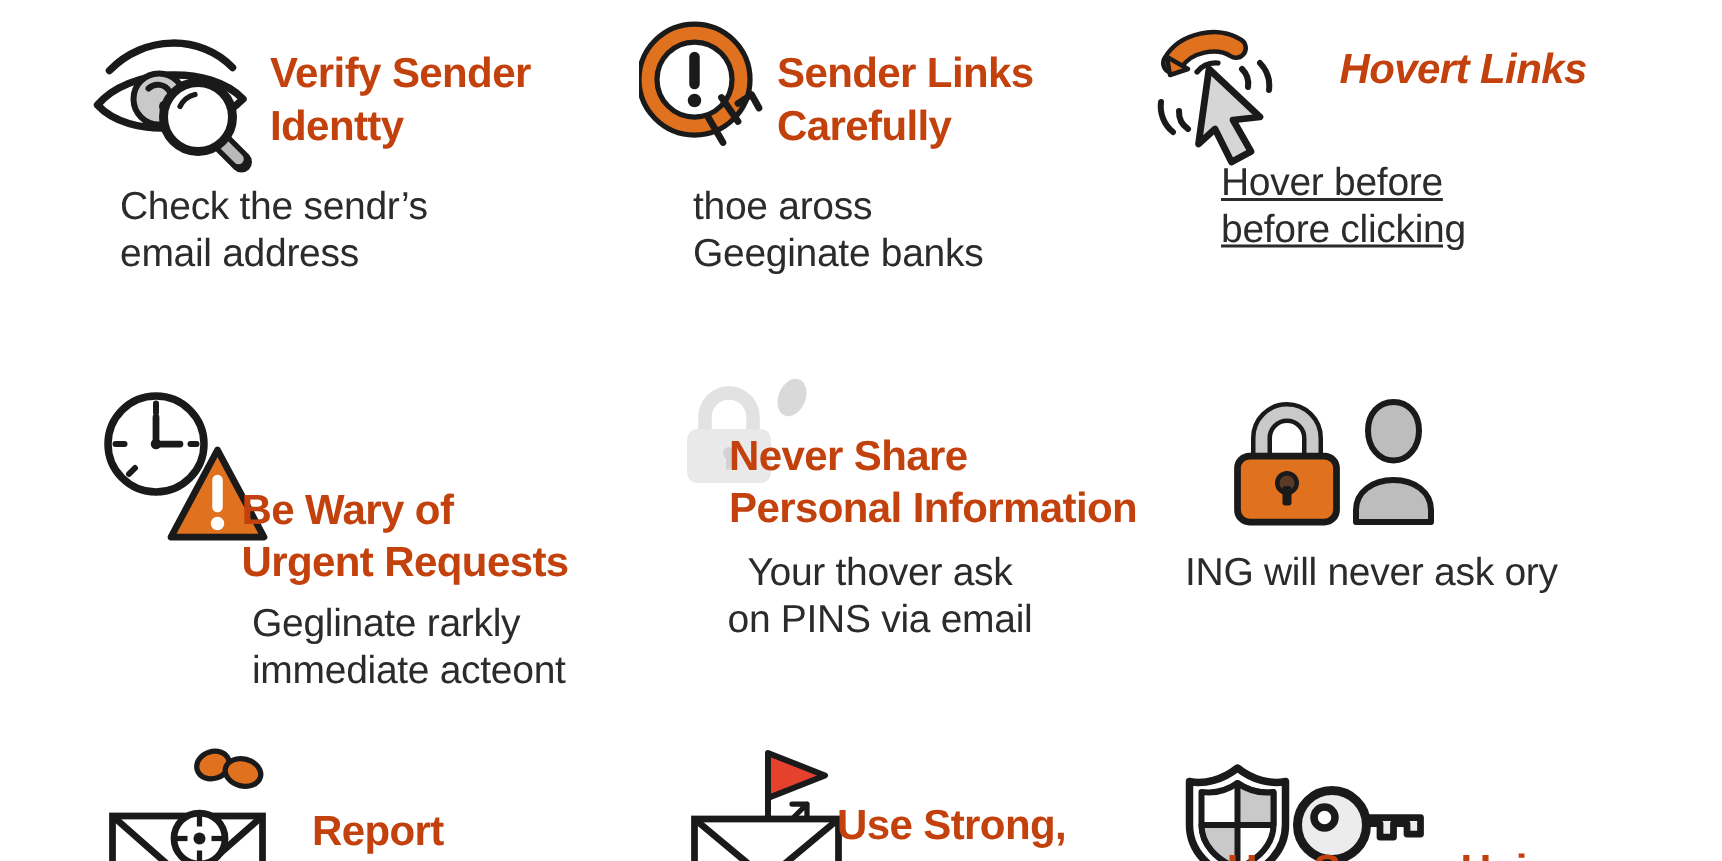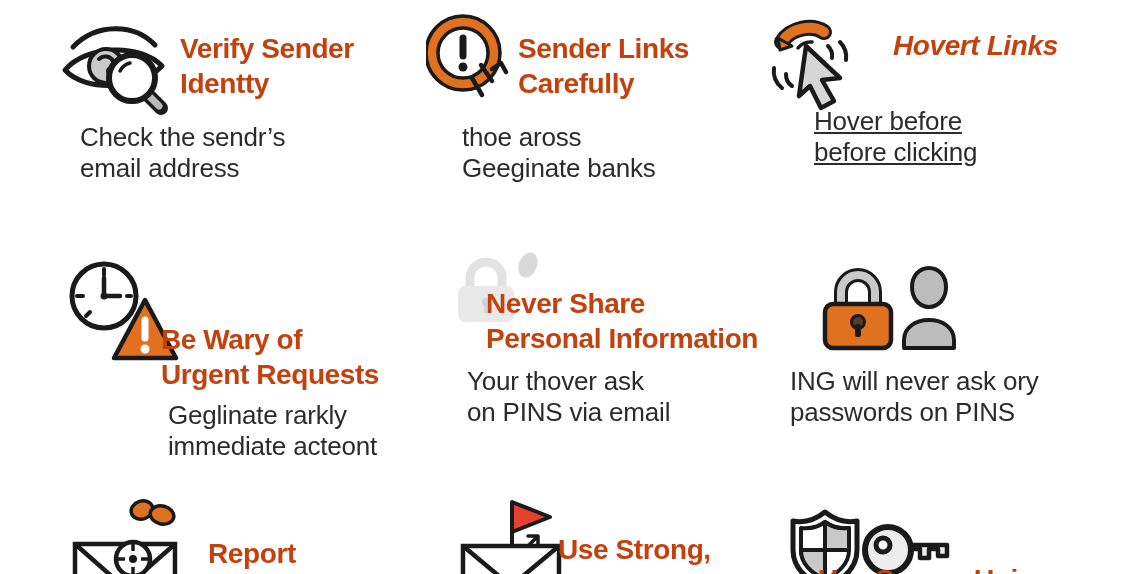--- a/index.html
+++ b/index.html
@@ -109,37 +109,36 @@
     <path d="M22,40 V28 a16,16 0 0 1 32,0 V40" fill="none" stroke="#E2E2E2" stroke-width="9"></path>
     <rect x="10" y="36" width="56" height="36" rx="7" fill="#E9E9E9"></rect>
     <circle cx="38" cy="52" r="4" fill="#D2D2D2"></circle>
     <rect x="36" y="54" width="4" height="9" fill="#D2D2D2"></rect>
     <ellipse cx="80" cy="15" rx="9" ry="13" transform="rotate(22 80 15)" fill="#D9D9D9"></ellipse>
   </svg>
   <div class="card-title" style="left:486px;top:286px;">
     <span>Never Share</span>
     <span>Personal Information</span>
   </div>
-  <div class="card-desc" style="left:467px;top:366px;">
+  <div class="card-desc" style="left:485px;top:366px;text-align:center;">
     <span>Your thover ask</span>
     <span>on PINS via email</span>
   </div>
 
   <svg class="icon" style="left:818px;top:264px;" width="148" height="88" viewBox="0 0 148 88">
     <path d="M23,44 V28 a17,17 0 0 1 34,0 V44" fill="none" stroke="#1a1a1a" stroke-width="14"></path>
     <path d="M23,44 V28 a17,17 0 0 1 34,0 V44" fill="none" stroke="#C9C9C9" stroke-width="8"></path>
     <rect x="7" y="40" width="66" height="44" rx="8" fill="#E0711E" stroke="#1a1a1a" stroke-width="4.5"></rect>
     <circle cx="40" cy="58" r="6.5" fill="#5a3a24" stroke="#1a1a1a" stroke-width="3"></circle>
     <rect x="37" y="60" width="6" height="13" rx="2" fill="#1a1a1a"></rect>
     <path d="M111,4 c10,0 17,8 17,19 c0,11 -7,20 -17,20 c-10,0 -17,-9 -17,-20 c0,-11 7,-19 17,-19 Z" fill="#BDBDBD" stroke="#1a1a1a" stroke-width="4"></path>
     <path d="M86,84 v-8 c0,-12 11,-20 25,-20 c14,0 25,8 25,20 v8 Z" fill="#BDBDBD" stroke="#1a1a1a" stroke-width="4" stroke-linejoin="round"></path>
   </svg>
-  <div class="card-desc" style="left:790px;top:366px;">
+  <div class="card-desc" style="left:790px;top:366px;text-align:center;">
     <span>ING will never ask ory</span>
-    <span>passwords on PINS</span>
   </div>
 
   <svg class="icon" style="left:70px;top:496px;" width="128" height="90" viewBox="0 0 128 90">
     <ellipse cx="72" cy="14" rx="11" ry="9" transform="rotate(-18 72 14)" fill="#E0711E" stroke="#1a1a1a" stroke-width="3.5"></ellipse>
     <ellipse cx="92" cy="19" rx="12" ry="9" transform="rotate(14 92 19)" fill="#E0711E" stroke="#1a1a1a" stroke-width="3.5"></ellipse>
     <rect x="5" y="48" width="100" height="60" fill="#ffffff" stroke="#1a1a1a" stroke-width="4.5"></rect>
     <path d="M5,48 L55,92 L105,48" fill="none" stroke="#1a1a1a" stroke-width="4.5" stroke-linejoin="round"></path>
     <circle cx="63" cy="63" r="17" fill="#ffffff" stroke="#1a1a1a" stroke-width="4.5"></circle>
     <line x1="63" y1="48" x2="63" y2="55" stroke="#1a1a1a" stroke-width="3.5"></line>
     <line x1="63" y1="71" x2="63" y2="78" stroke="#1a1a1a" stroke-width="3.5"></line>

